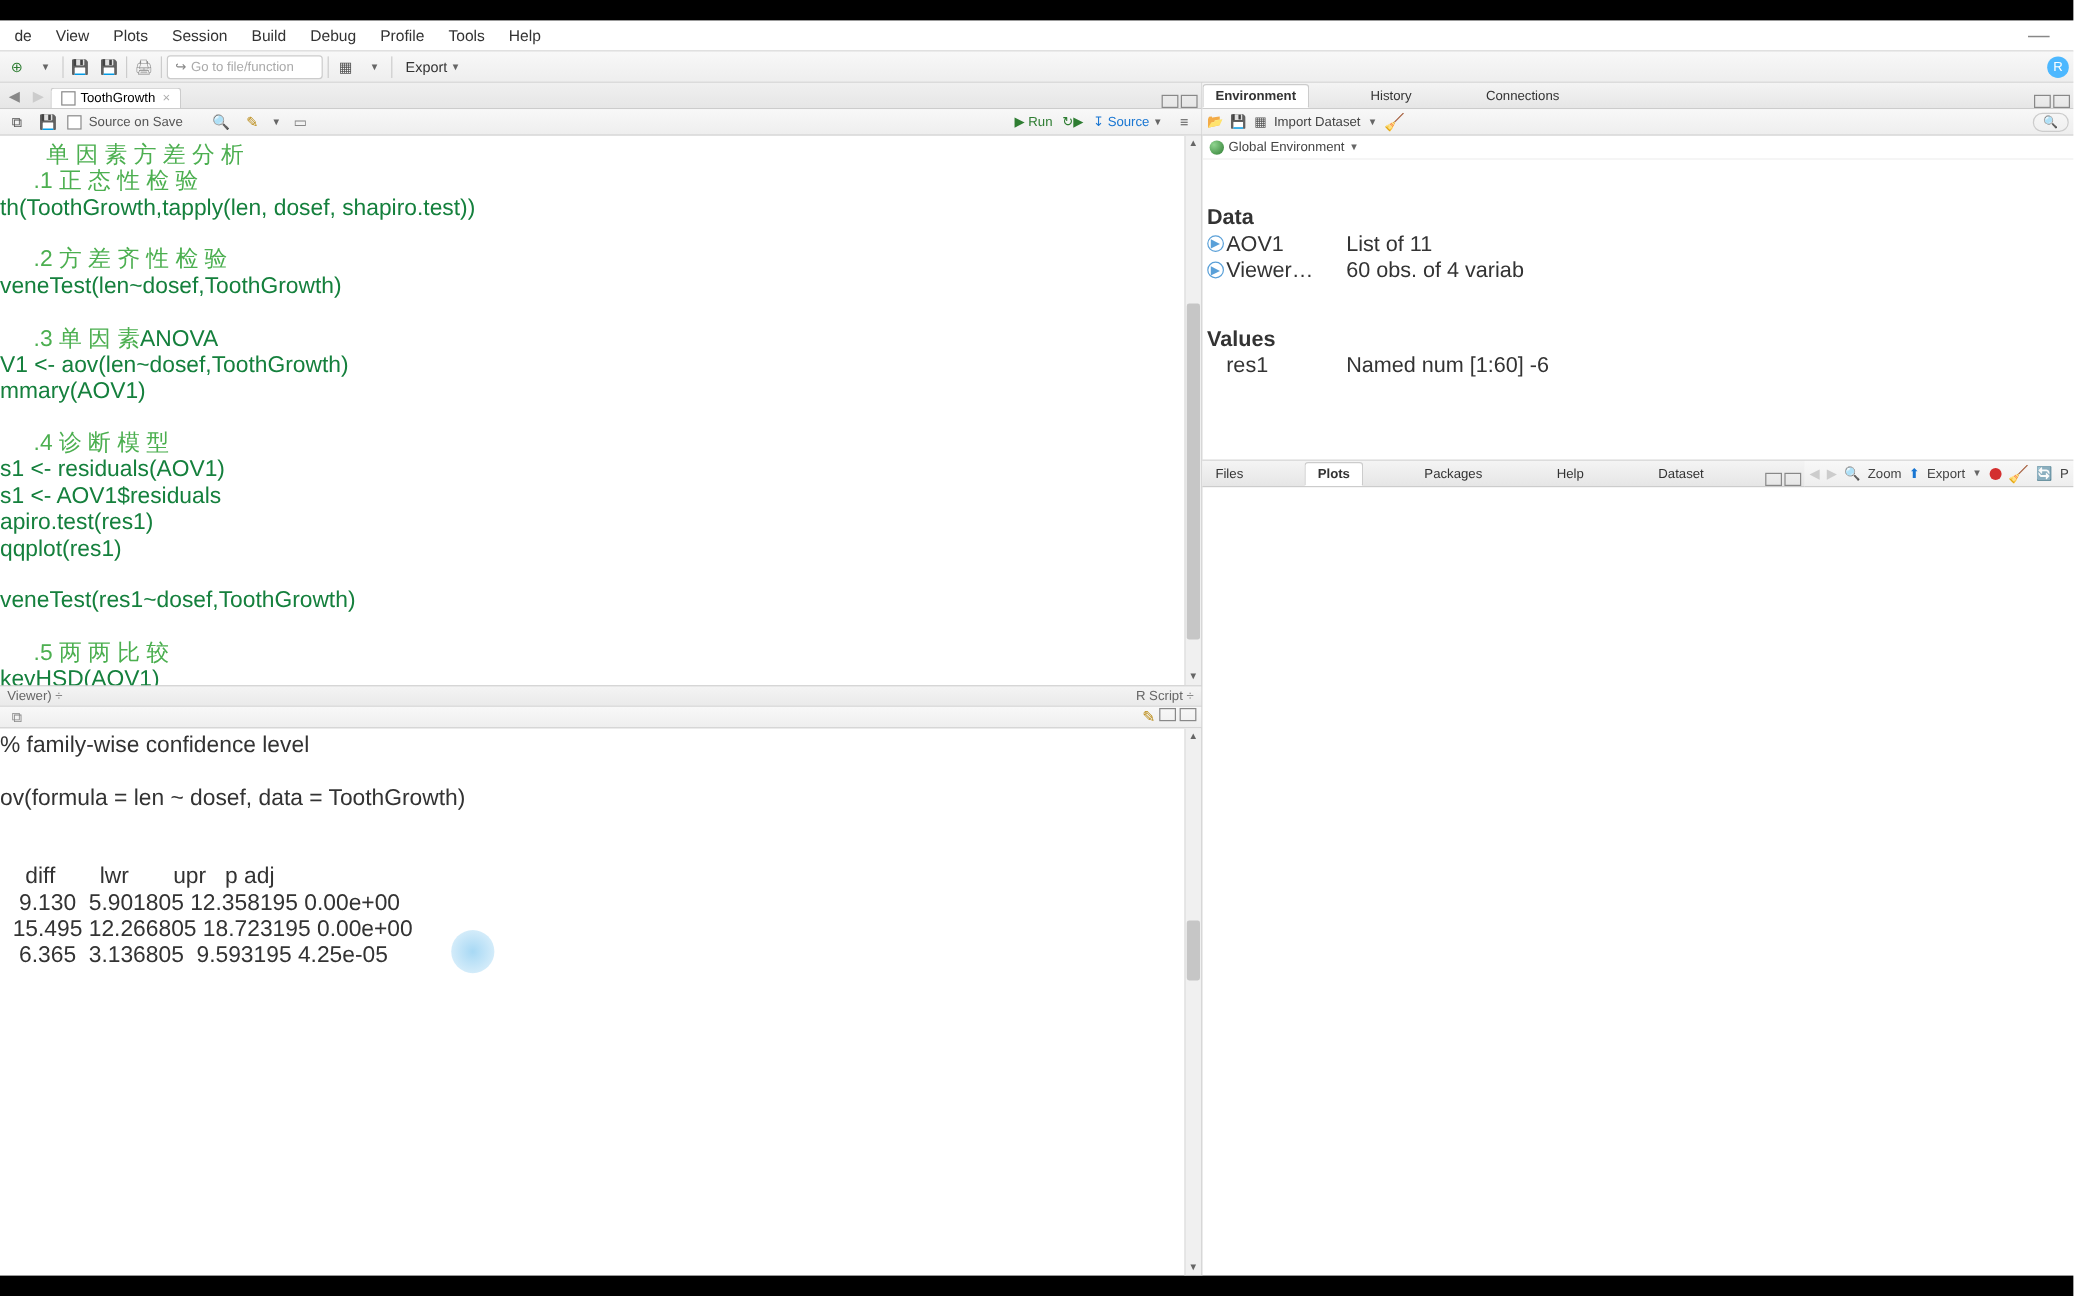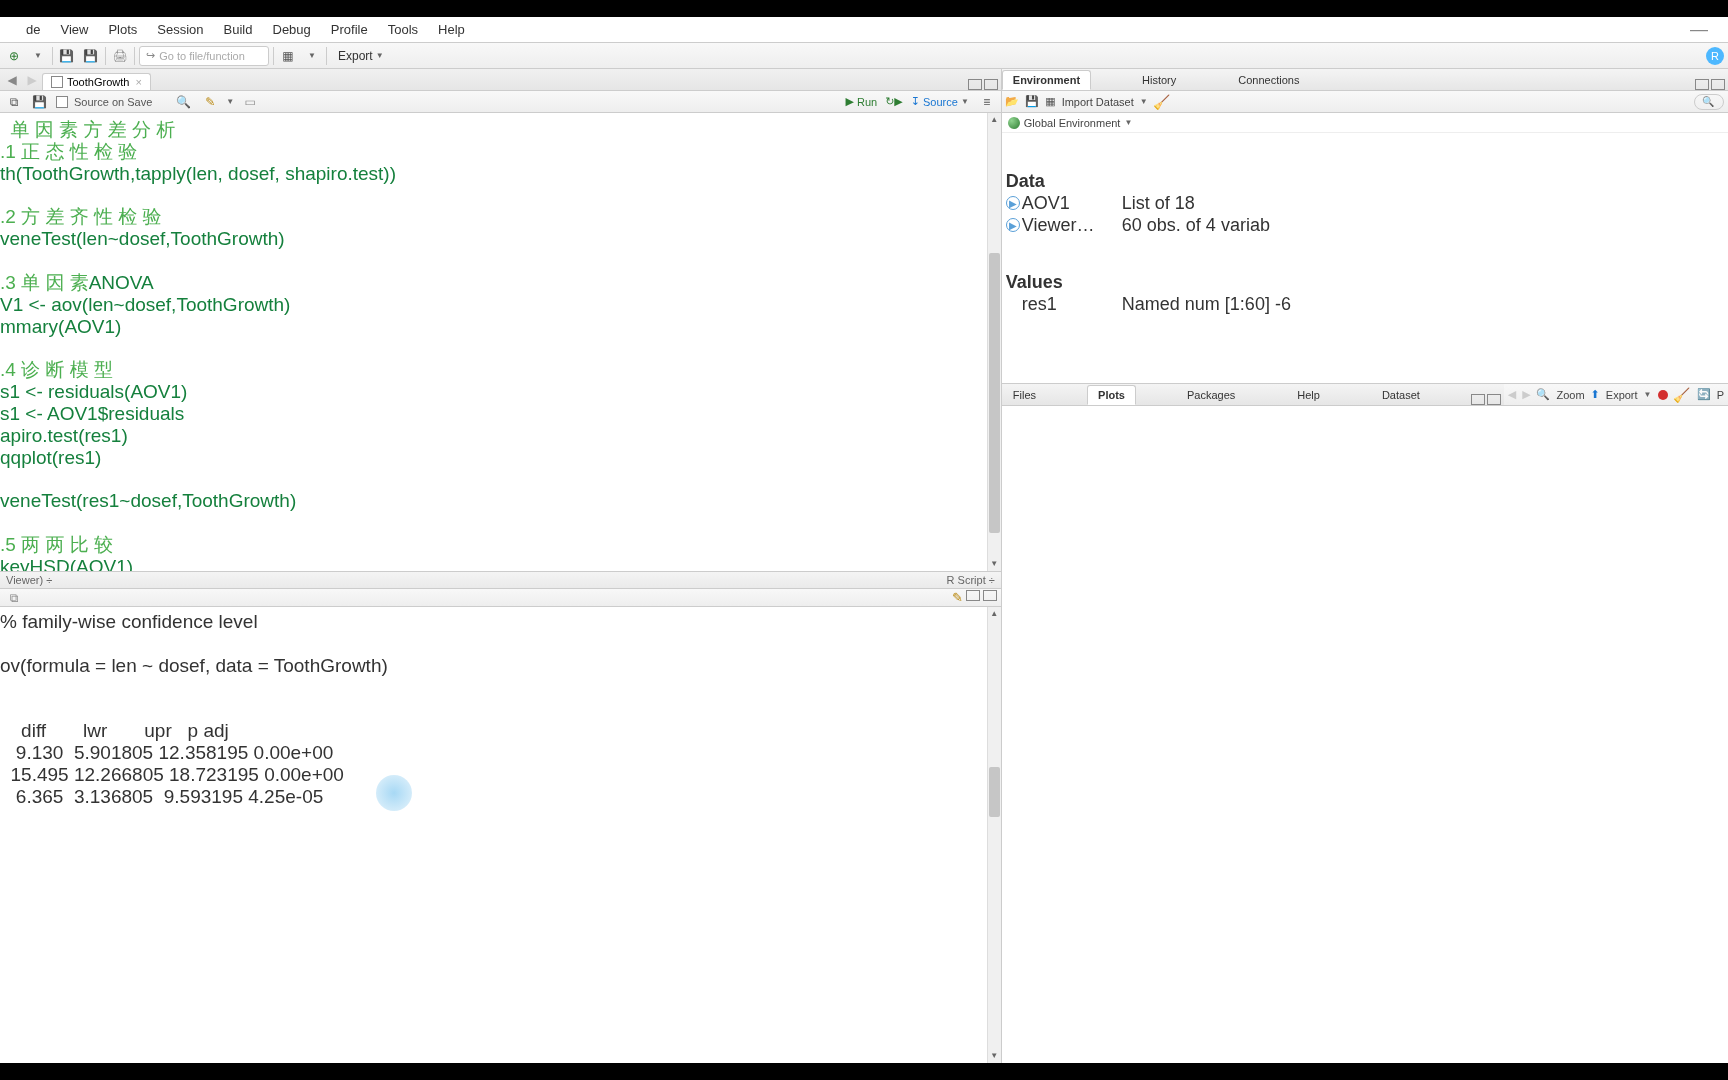--- a/index.html
+++ b/index.html
@@ -1,18 +1,18 @@
 <!DOCTYPE html>
 <html><head>
 <meta charset="utf-8">
 <style>
 * { margin: 0; padding: 0; box-sizing: border-box; font-family: "Segoe UI", Arial, sans-serif; }
 body { background: #fff; width: 1728px; height: 1080px; overflow: hidden; position: relative; }
 .black-bar { background: #000; height: 17px; width: 100%; }
-.menubar { display: flex; align-items: center; height: 26px; padding-left: 16px; font-size: 13px; color: #333; border-bottom: 1px solid #ccc; }
+.menubar { display: flex; align-items: center; height: 26px; padding-left: 2px; font-size: 13px; color: #333; border-bottom: 1px solid #ccc; }
 .menubar .mitem { padding: 4px 10px; cursor: default; }
 .toolbar { display: flex; align-items: center; height: 26px; border-bottom: 1px solid #ccc; background: linear-gradient(#f8f8f8,#eee); padding: 0 4px; gap: 4px; }
 .tbtn { width: 20px; height: 20px; display: inline-flex; align-items: center; justify-content: center; font-size: 12px; color: #555; }
 .goto { border: 1px solid #ccc; border-radius: 3px; padding: 1px 6px; font-size: 11px; color: #aaa; width: 130px; height: 20px; display: flex; align-items: center; gap: 4px; background: #fff;}
 .addins { border: 1px solid transparent; padding: 2px 6px; font-size: 12px; color: #333; display: flex; align-items: center; gap: 3px; }
 .right-icon { margin-left: auto; width: 18px; height: 18px; border-radius: 50%; background: #4db8ff; display: flex; align-items: center; justify-content: center; color: #fff; font-size: 11px; }
 
 .main { display: flex; height: calc(100% - 17px - 26px - 26px - 17px); }
 .left { width: 1078px; display: flex; flex-direction: column; border-right: 1px solid #ccc; }
 .right { flex: 1; display: flex; flex-direction: column; }
@@ -21,21 +21,21 @@
 .tab { background: #fff; border: 1px solid #ccc; border-bottom: none; padding: 2px 8px; font-size: 11px; display: flex; gap: 4px; border-radius: 3px 3px 0 0; }
 .tab .doc-icon { width: 12px; height: 12px; background: #fff; border: 1px solid #888; position: relative; }
 .tab .x { color: #aaa; font-size: 11px; margin-left: 2px; }
 
 .src-toolbar { height: 22px; background: linear-gradient(#f8f8f8,#eee); border-bottom: 1px solid #ccc; display: flex; align-items: center; padding: 0 4px; gap: 6px; font-size: 11px; color: #555; }
 .src-toolbar .right-tools { margin-left: auto; display: flex; align-items: center; gap: 8px; }
 .run-btn { color: #2e7d32; display: flex; align-items: center; gap: 3px; }
 .src-btn { color: #1976d2; display: flex; align-items: center; gap: 3px; }
 
 .editor { flex: 1; position: relative; overflow: hidden; font-family: "Lucida Console", Consolas, monospace; font-size: 19px; line-height: 1.15; padding: 6px 0 0 0; white-space: pre; color: #333; }
-.editor .green { color: #4caf50; }
+.editor .green { color: #4caf50; margin-left: 28px; }
 .editor .text { color: #15803d; }
 .scrollbar-v { position: absolute; right: 0; top: 0; width: 14px; height: 100%; background: #f0f0f0; border-left: 1px solid #ddd; }
 .scrollbar-v .thumb { position: absolute; left: 1px; right: 1px; background: #c6c6c6; border-radius: 2px; }
 .scrollbar-v .arrow { position: absolute; left: 0; right: 0; height: 14px; display: flex; align-items: center; justify-content: center; font-size: 8px; color: #666; }
 
 .status-line { height: 18px; background: linear-gradient(#f4f4f4,#eaeaea); border-top: 1px solid #ccc; border-bottom: 1px solid #ccc; font-size: 11px; color: #666; display: flex; align-items: center; padding: 0 6px; }
 .status-line .right-status { margin-left: auto; }
 
 .console-toolbar { height: 18px; background: linear-gradient(#f8f8f8,#eee); border-bottom: 1px solid #ccc; display: flex; align-items: center; padding: 0 4px; gap: 4px; }
 .console-toolbar .rt { margin-left: auto; display: flex; gap: 3px; }
@@ -209,21 +209,21 @@
     <div class="env-scope">
       <span class="globe"></span>
       <span>Global Environment</span>
       <span class="dropdown-caret">▼</span>
     </div>
     <div class="env-content" style="height:250px">
       <div class="env-head">Data</div>
       <div class="env-row">
         <span class="exp">▶</span>
         <span class="nm">AOV1</span>
-        <span class="vl">List of 18</span>
+        <span class="vl">List of 11</span>
       </div>
       <div class="env-row">
         <span class="exp">▶</span>
         <span class="nm">Viewer…</span>
         <span class="vl">60 obs. of 4 variab</span>
       </div>
       <div class="env-head">Values</div>
       <div class="env-row">
         <span style="width:16px"></span>
         <span class="nm">res1</span>

